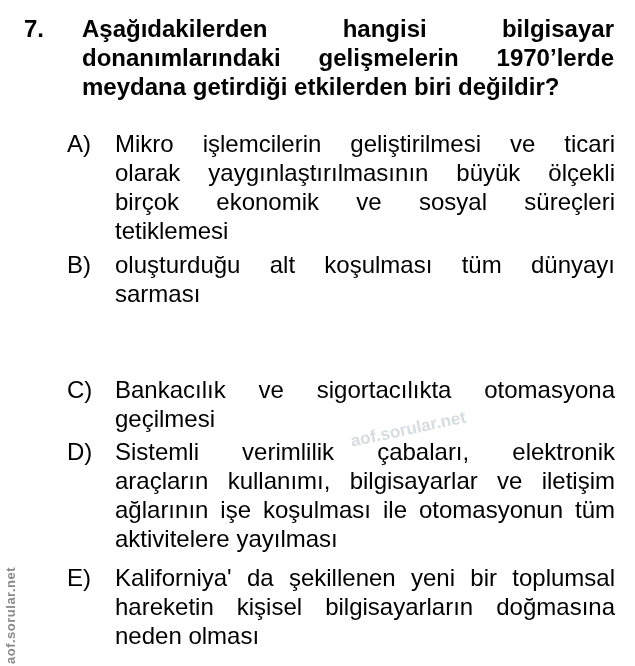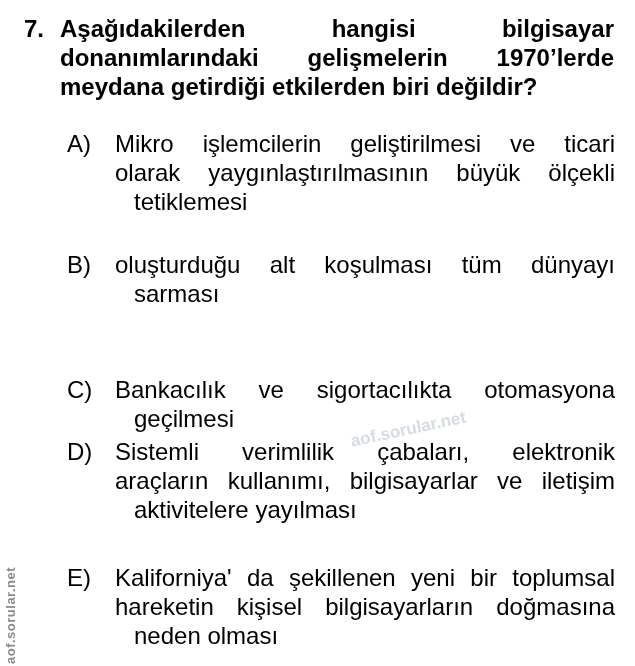--- a/index.html
+++ b/index.html
@@ -7,32 +7,32 @@
     width: 635px; height: 666px; position: relative; overflow: hidden;
     font-family: "Liberation Sans", "DejaVu Sans", sans-serif;
     color: #000;
   }
   .question {
     position: absolute; left: 24px; top: 14px; width: 590px;
     font-weight: bold; font-size: 24px; line-height: 29px;
   }
   .q-num { position: absolute; left: 0; top: 0; }
   .q-text {
-    margin-left: 36px; text-align: justify; text-align-last: auto;
+    margin-left: 58px; text-align: justify; text-align-last: auto;
     letter-spacing: 0px;
   }
   .q-text .underline { }
   .option {
     position: absolute; left: 67px; width: 548px;
     font-size: 24px; line-height: 29px;
   }
   .opt-letter { position: absolute; left: 0; top: 0; }
   .opt-text { margin-left: 48px; text-align: justify; }
   .opt-text span.line { display: block; text-align: justify; text-align-last: justify; }
-  .opt-text span.line.last { text-align-last: left; margin-left: 19px; }
+  .opt-text span.line.last { text-align-last: left; }
   .q-text span.line { display: block; text-align: justify; text-align-last: justify; }
   .q-text span.line.last { text-align-last: left; }
   .watermark-side {
     position: absolute; left: 3px; top: 664px;
     transform: rotate(-90deg); transform-origin: 0 0;
     font-size: 13px; color: #8a8a8a; font-weight: bold; letter-spacing: 0.5px;
     white-space: nowrap;
   }
   .watermark-center {
     position: absolute; left: 349px; top: 432px;
@@ -50,20 +50,21 @@
     <span class="line">donanımlarındaki gelişmelerin 1970’lerde</span>
     <span class="line last"><span style="white-space:pre">meydana getirdiği etkilerden biri </span><span class="underline">değildir</span><span>?</span></span>
   </div>
 </div>
 
 <div class="option" style="top:129px">
   <span class="opt-letter">A)</span>
   <div class="opt-text">
     <span class="line">Mikro işlemcilerin geliştirilmesi ve ticari</span>
     <span class="line">olarak yaygınlaştırılmasının büyük ölçekli</span>
+    <span class="line">birçok ekonomik ve sosyal süreçleri</span>
     <span class="line last">tetiklemesi</span>
   </div>
 </div>
 
 <div class="option" style="top:250px">
   <span class="opt-letter">B)</span>
   <div class="opt-text">
     <span class="line">oluşturduğu alt koşulması tüm dünyayı</span>
     <span class="line last">sarması</span>
   </div>
@@ -75,20 +76,21 @@
     <span class="line">Bankacılık ve sigortacılıkta otomasyona</span>
     <span class="line last">geçilmesi</span>
   </div>
 </div>
 
 <div class="option" style="top:437px">
   <span class="opt-letter">D)</span>
   <div class="opt-text">
     <span class="line">Sistemli verimlilik çabaları, elektronik</span>
     <span class="line">araçların kullanımı, bilgisayarlar ve iletişim</span>
+    <span class="line">ağlarının işe koşulması ile otomasyonun tüm</span>
     <span class="line last">aktivitelere yayılması</span>
   </div>
 </div>
 
 <div class="option" style="top:563px">
   <span class="opt-letter">E)</span>
   <div class="opt-text">
     <span class="line">Kaliforniya' da şekillenen yeni bir toplumsal</span>
     <span class="line">hareketin kişisel bilgisayarların doğmasına</span>
     <span class="line last">neden olması</span>

